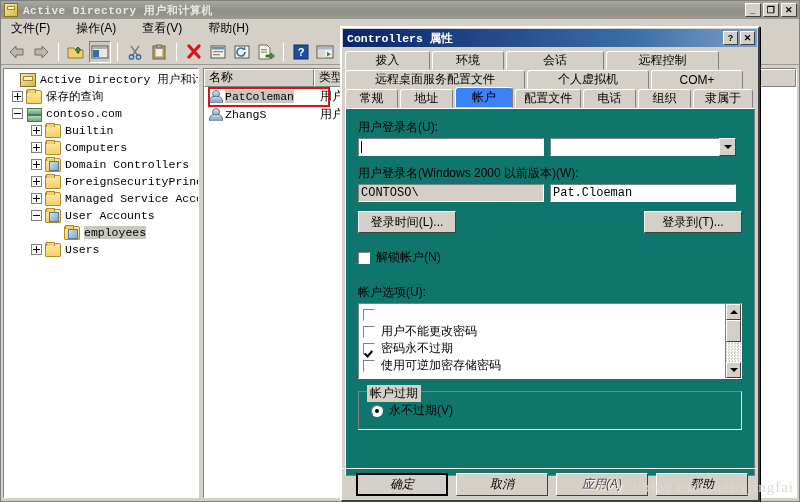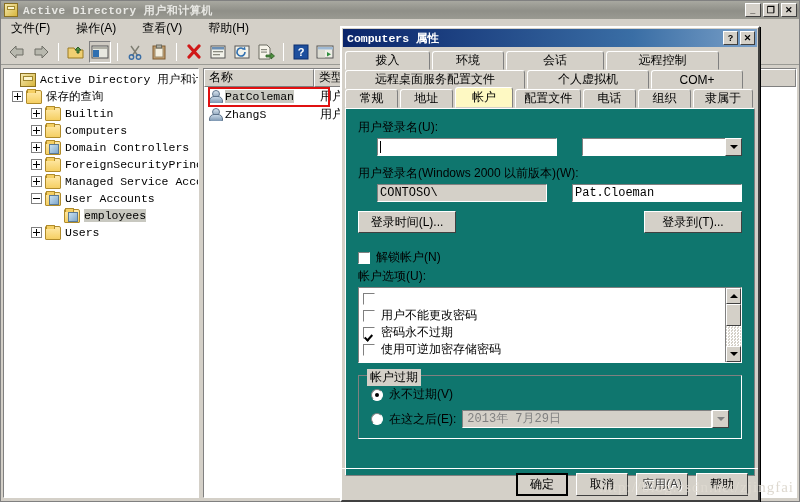--- a/index.html
+++ b/index.html
@@ -210,21 +210,21 @@
     height: 19px; margin-right: 2px;
     background: #d4d0c8;
     border: 1px solid; border-color: #fff #808080 #d4d0c8 #fff;
     border-radius: 3px 3px 0 0;
     display: flex; align-items: center; justify-content: center;
     font-size: 12px; white-space: nowrap; padding: 0 6px;
     color: #000;
   }
   .tab.selected {
     height: 21px; margin-top: -2px;
-    background: #fef9c3;
+    background: #3b82f6;
     border-bottom: 1px solid #d4d0c8;
     font-weight: normal;
     z-index: 3; position: relative;
     padding: 0 9px;
   }
   .tab-body {
     margin: 0 3px 3px 3px;
     height: 368px;
     background: #0f766e;
     border: 1px solid; border-color: #fff #808080 #808080 #fff;
@@ -232,21 +232,21 @@
     position: relative;
   }
   .lbl { font-size: 12px; color: #000; margin-bottom: 2px; white-space: nowrap; }
   .field-row { display: flex; gap: 6px; margin-bottom: 9px; }
   .textbox {
     height: 18px; background: #fff;
     border: 1px solid; border-color: #808080 #fff #fff #808080;
     font-size: 12px; line-height: 16px; padding-left: 2px;
     font-family: "Liberation Mono","DejaVu Sans Mono",monospace;
     overflow: hidden; white-space: nowrap; color: #000;
-    display: flex; align-items: center; margin-left: 19px;
+    display: flex; align-items: center;
   }
   .textbox.focus::before {
     content:""; display:inline-block; width:1px; height:12px; background:#000; margin-right:1px;
   }
   .combo { display: flex; height: 18px; }
   .combo .textbox { flex: 1; border-right: none; }
   .arrow-btn {
     width: 17px; height: 18px; background: #d4d0c8;
     border: 1px solid; border-color: #fff #404040 #404040 #fff;
     display: flex; align-items: center; justify-content: center; flex: none;
@@ -330,21 +330,21 @@
     font-size: 12px; line-height: 16px; padding-left: 4px; color: #808080;
     font-family: "Liberation Mono","DejaVu Sans Mono",monospace;
     display: flex; align-items: center;
   }
   .dlg-foot {
     position: absolute; left: 0; right: 0; bottom: 0; height: 32px;
     border-top: 1px solid #fff;
     display: flex; align-items: center; justify-content: flex-end;
     gap: 8px; padding: 0 10px;
   }
-  .dlg-foot .btn { width: 52px; height: 23px; }
+  .dlg-foot .btn { width: 92px; height: 23px; font-style: italic; }
   .watermark {
     position: absolute; right: 6px; bottom: 6px;
     font-size: 15px; color: #ded9d0; letter-spacing: 1px;
     font-family: "Liberation Serif", serif; pointer-events: none;
   }
 </style>
 </head>
 <body>
 
 <div id="root">
@@ -469,20 +469,25 @@
           <div class="tree-row" style="padding-left:0px">
             <span class="expander none"></span>
             <span class="ico ico-root"></span>
             <span class="tree-label">Active Directory 用户和计算机</span>
           </div>
           <div class="tree-row" style="padding-left:6px">
             <span class="expander plus"></span>
             <span class="ico ico-folder"></span>
             <span class="tree-label">保存的查询</span>
           </div>
+          <div class="tree-row" style="padding-left:6px">
+            <span class="expander"></span>
+            <span class="ico ico-domain"></span>
+            <span class="tree-label">contoso.com</span>
+          </div>
           <div class="tree-row" style="padding-left:25px">
             <span class="expander plus"></span>
             <span class="ico ico-folder"></span>
             <span class="tree-label">Builtin</span>
           </div>
           <div class="tree-row" style="padding-left:25px">
             <span class="expander plus"></span>
             <span class="ico ico-folder"></span>
             <span class="tree-label">Computers</span>
           </div>
@@ -543,21 +548,21 @@
         </div>
         <div class="annot-box" style="left:4px; top:18px; width:122px; height:20px;"></div>
       </div>
 
     </div>
   </div>
 
   <div class="dialog">
 
     <div class="dlg-title">
-      <div class="t">Computers 属性</div>
+      <div class="t">Controllers 属性</div>
       <div class="dlg-btn">?</div>
       <div class="dlg-btn">✕</div>
     </div>
 
     <div class="tabs">
 
       <div class="tab-row">
         <div class="tab" style="width:85px">拨入</div>
         <div class="tab" style="width:72px">环境</div>
         <div class="tab" style="width:98px">会话</div>
@@ -599,21 +604,21 @@
       <div class="field-row">
         <div class="textbox" style="width:186px;background:#d4d0c8;border-color:#808080 #fff #fff #808080">CONTOSO\</div>
         <div class="textbox" style="width:186px">Pat.Cloeman</div>
       </div>
 
       <div class="row-btns">
         <div class="btn" style="width:98px">登录时间(L)...</div>
         <div class="btn" style="width:98px">登录到(T)...</div>
       </div>
 
-      <div class="chk-line" style="margin-bottom:2px">
+      <div class="chk-line" style="margin-bottom:18px">
         <span class="chkbox"></span>
         <span>解锁帐户(N)</span>
       </div>
 
       <div class="lbl">帐户选项(U):</div>
       <div class="listbox">
         <div class="items">
           <div class="chk-line">
             <span class="chkbox"></span>
           </div>
@@ -641,30 +646,20 @@
             </div>
         </div>
       </div>
 
       <div class="group">
         <div class="group-title">帐户过期</div>
         <div class="grp-row">
           <span class="radio checked"></span>
           <span>永不过期(V)</span>
         </div>
-        <div class="grp-row">
-          <span class="radio"></span>
-          <span>在这之后(E):</span>
-          <span class="date-combo">
-            <span class="dt">2013年 7月29日</span>
-            <span class="arrow-btn disabled">
-                <span class="caret"></span>
-              </span>
-          </span>
-        </div>
       </div>
 
     </div>
 
     <div class="dlg-foot">
       <div class="btn default">确定</div>
       <div class="btn">取消</div>
       <div class="btn disabled">应用(A)</div>
       <div class="btn">帮助</div>
     </div>

